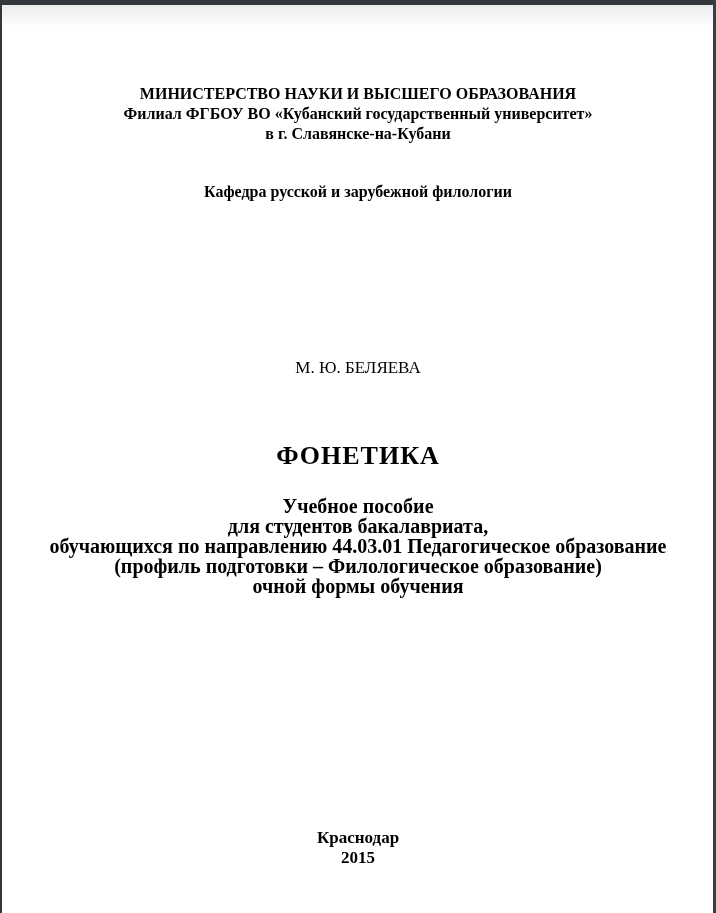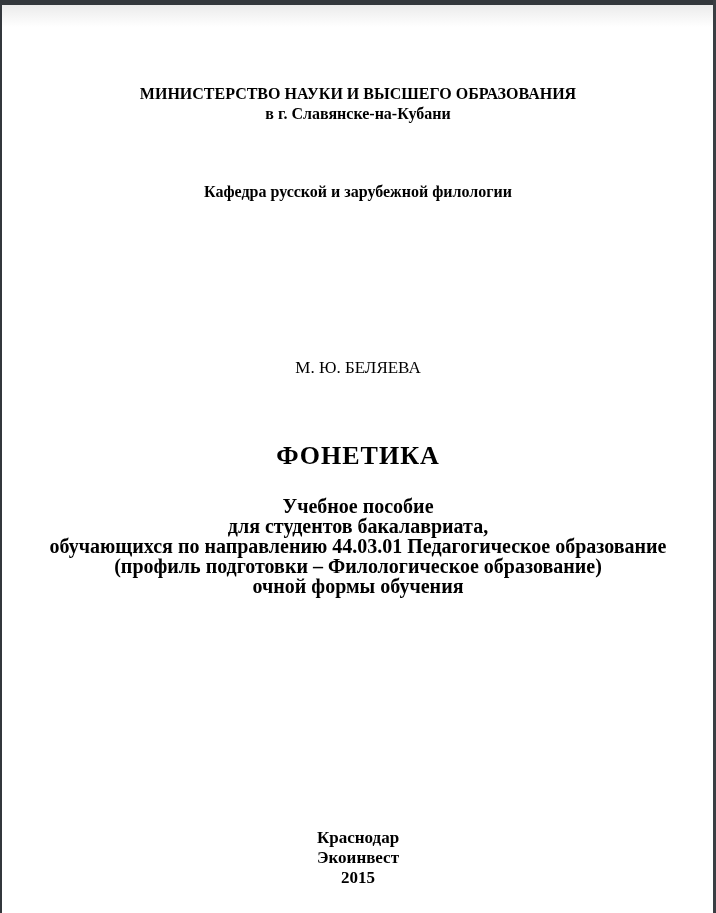--- a/index.html
+++ b/index.html
@@ -102,36 +102,36 @@
 
 <div class="edge-top"></div>
 <div class="edge-left"></div>
 <div class="edge-right"></div>
 <div class="page-sheen"></div>
 
 <div class="page">
 
   <div class="centered org-block">
     <span class="line">МИНИСТЕРСТВО НАУКИ И ВЫСШЕГО ОБРАЗОВАНИЯ</span>
+    <span class="line">Филиал ФГБОУ ВО «Кубанский государственный университет»</span>
     <span class="line">в г. Славянске-на-Кубани</span>
   </div>
 
   <div class="centered department">Кафедра русской и зарубежной филологии</div>
 
   <div class="centered author">М. Ю. БЕЛЯЕВА</div>
 
   <div class="centered main-title">ФОНЕТИКА</div>
 
   <div class="centered subtitle-block">
     <span class="line">Учебное пособие</span>
     <span class="line">для студентов бакалавриата,</span>
     <span class="line">обучающихся по направлению 44.03.01 Педагогическое образование</span>
     <span class="line">(профиль подготовки – Филологическое образование)</span>
     <span class="line">очной формы обучения</span>
   </div>
 
   <div class="centered imprint-block">
     <span class="line">Краснодар</span>
-    <span class="line">Экоинвест</span>
     <span class="line">2015</span>
   </div>
 
 </div>
 
 </body></html>

